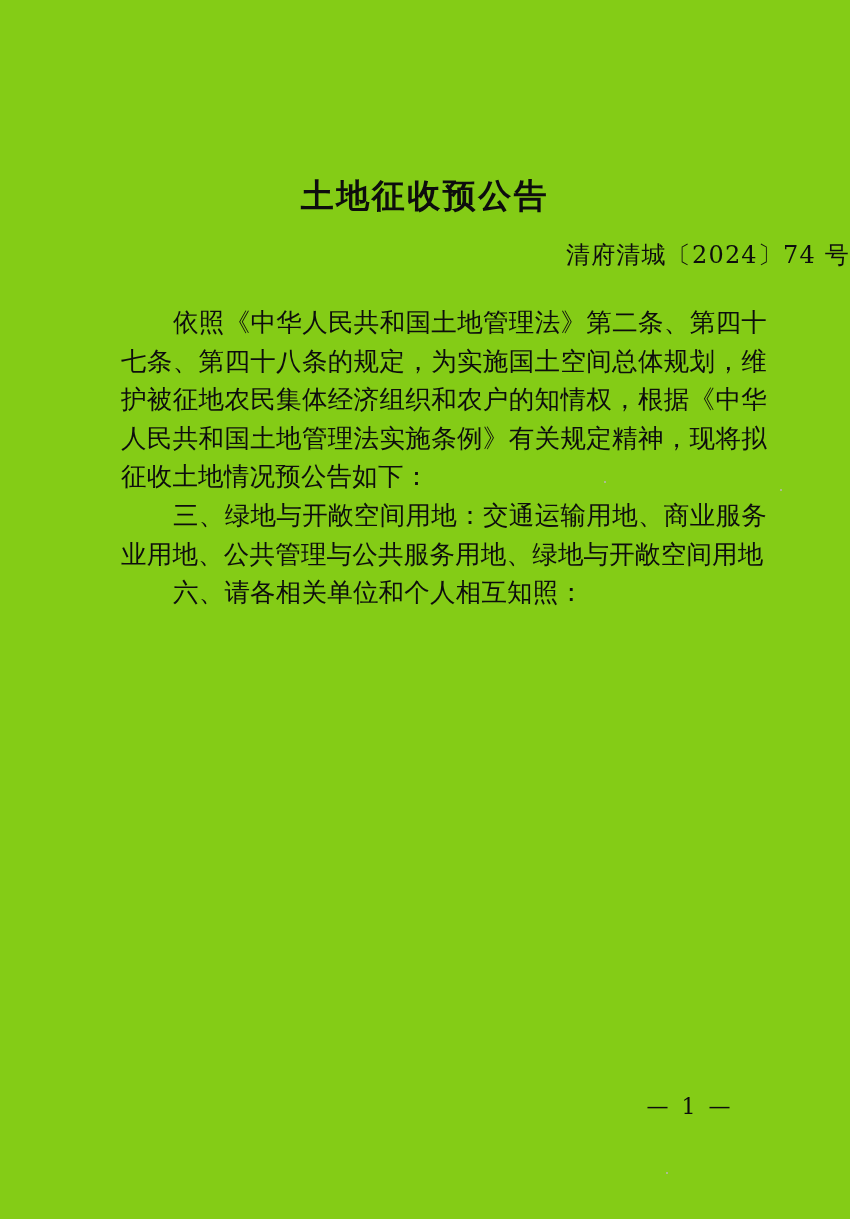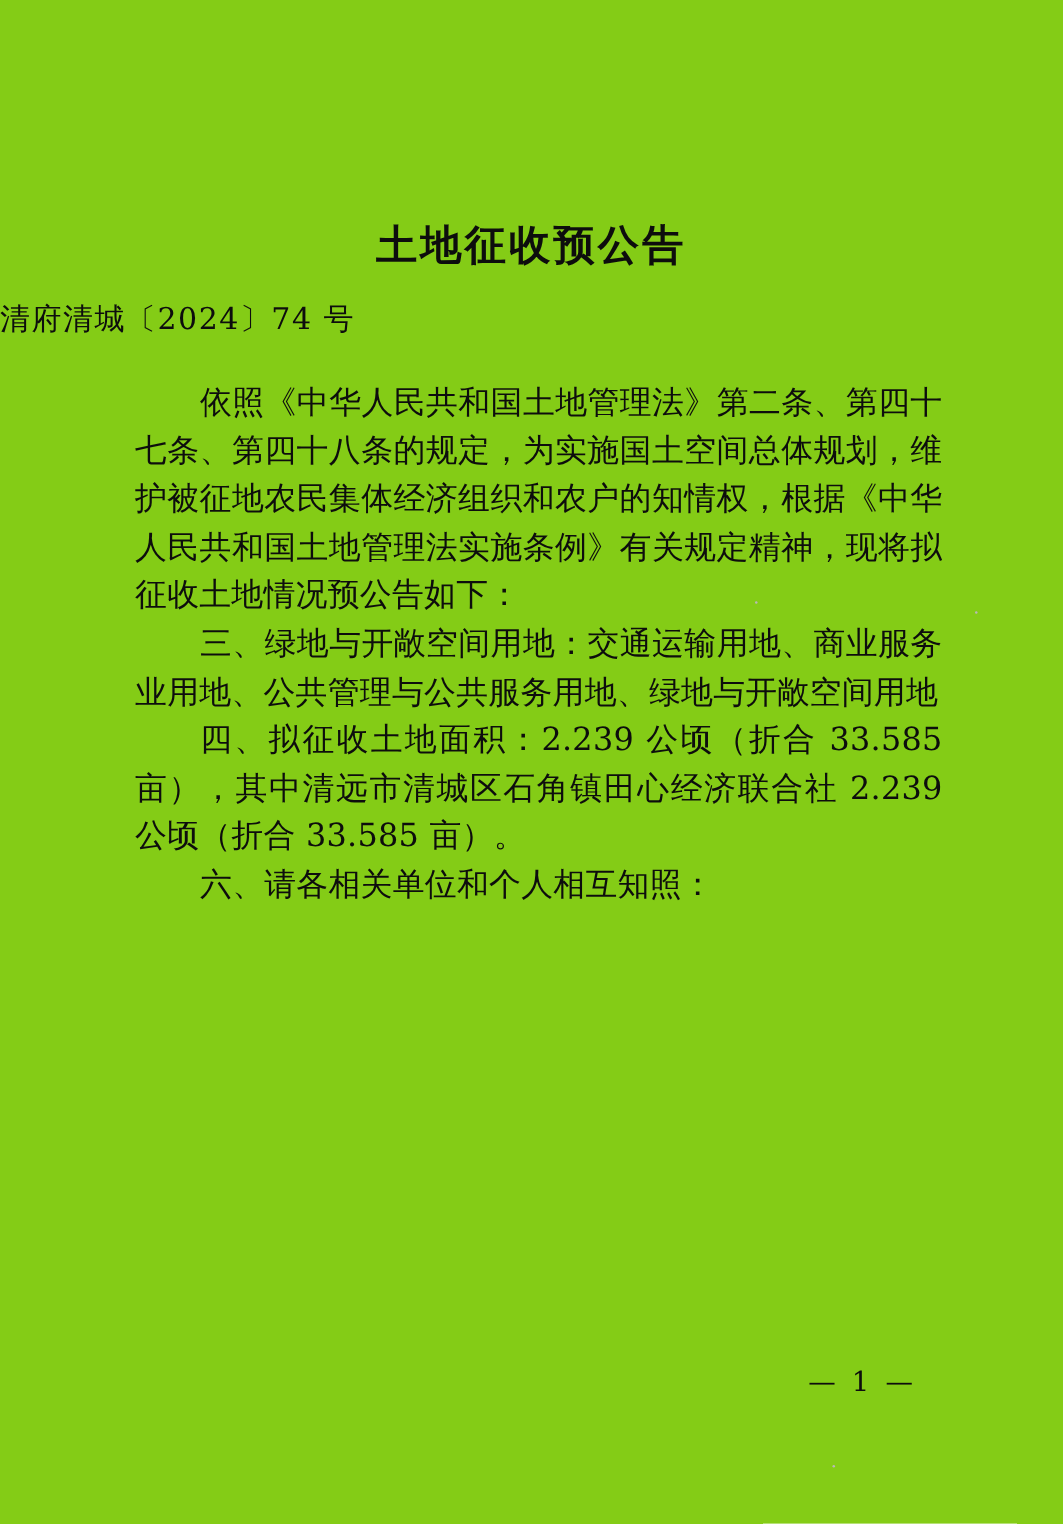--- a/index.html
+++ b/index.html
@@ -32,33 +32,33 @@
     letter-spacing: 2.5px;
     line-height: 44px;
     font-family: "DejaVu Serif", "Liberation Serif", serif;
     white-space: nowrap;
   }
   .doc-number {
     position: absolute;
     top: 238px;
     left: 0;
     width: 850px;
-    text-align: left;
+    text-align: right;
     font-size: 24px;
     font-weight: normal;
     letter-spacing: 1.2px;
     line-height: 34px;
     white-space: nowrap;
   }
 
   
   .body-text {
     position: absolute;
     top: 303px;
-    left: 108px;
+    left: 121px;
     width: 646px;
   }
   .para {
     font-size: 25.5px;
     line-height: 38.6px;
     text-align: justify;
     text-align-last: left;
     text-justify: inter-character;
     letter-spacing: 0.2px;
     margin: 0;
@@ -93,21 +93,20 @@
 
 <div class="page">
 
   <h1 class="doc-title">土地征收预公告</h1>
 
   <div class="doc-number">清府清城〔2024〕74 号</div>
 
   <div class="body-text">
     <p class="para">依照《中华人民共和国土地管理法》第二条、第四十七条、第四十八条的规定，为实施国土空间总体规划，维护被征地农民集体经济组织和农户的知情权，根据《中华人民共和国土地管理法实施条例》有关规定精神，现将拟征收土地情况预公告如下：</p>
     <p class="para">三、绿地与开敞空间用地：交通运输用地、商业服务业用地、公共管理与公共服务用地、绿地与开敞空间用地</p>
-    <p class="para">四、拟征收土地面积：2.239 公顷（折合 33.585 亩），其中清远市清城区石角镇田心经济联合社 2.239 公顷（折合 33.585 亩）。</p>
     <p class="para">六、请各相关单位和个人相互知照：</p>
   </div>
 
   <div class="page-number">— 1 —</div>
 
   <div class="speck" style="left:780px;  top:489px;  width:2px; height:2px;"></div>
   <div class="speck" style="left:666px;  top:1172px; width:2px; height:2px;"></div>
   <div class="speck" style="left:604px;  top:481px;  width:2px; height:2px;"></div>
 
 </div>

